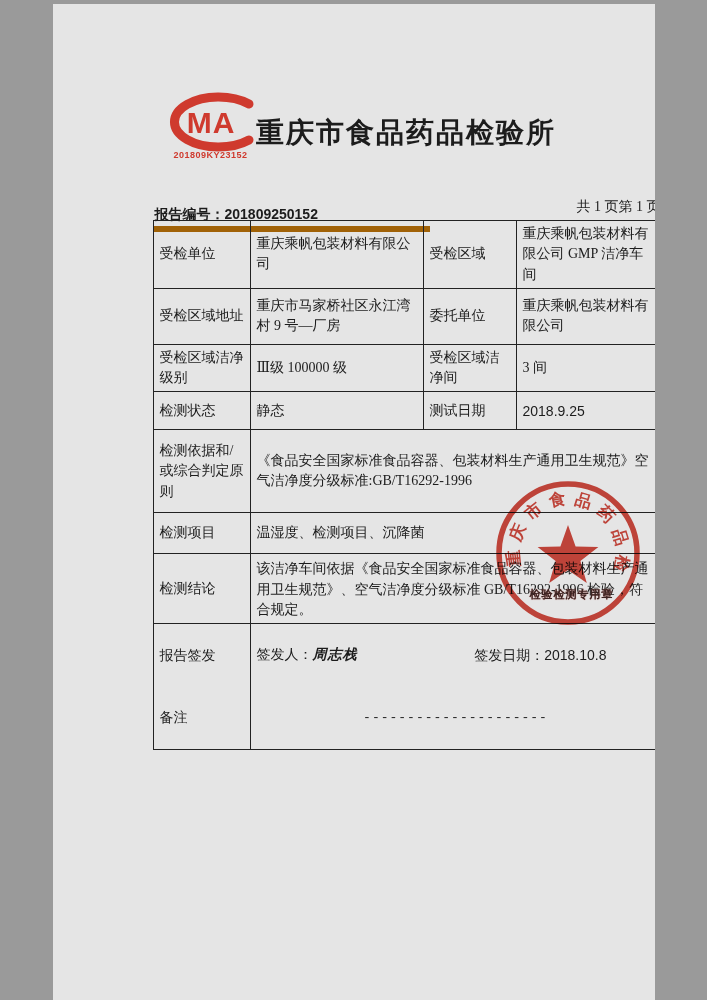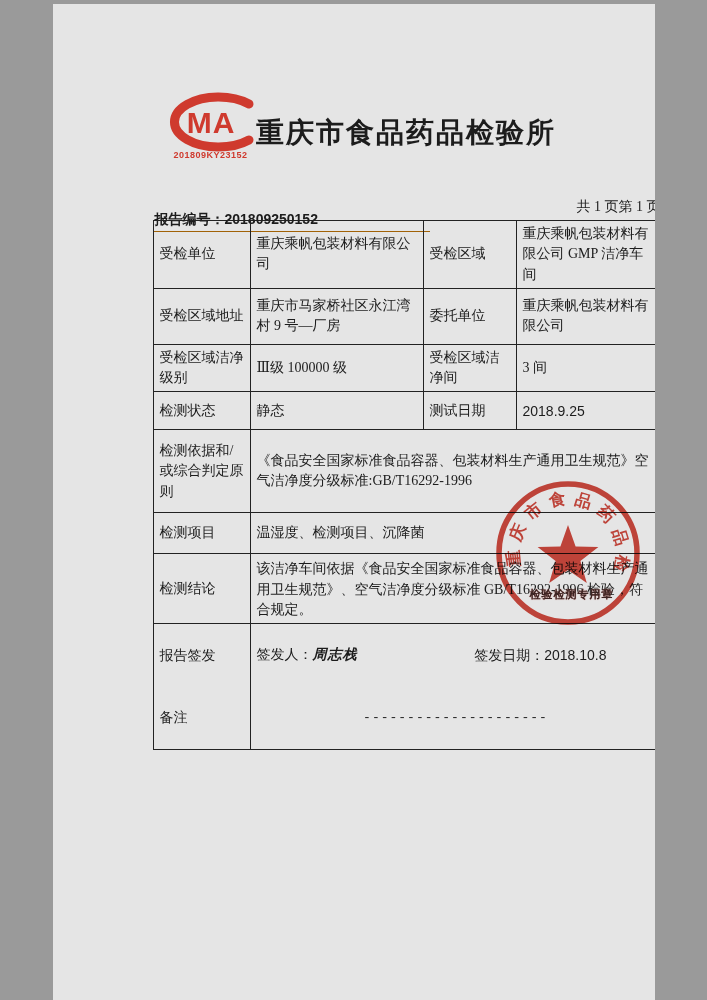--- a/index.html
+++ b/index.html
@@ -35,21 +35,21 @@
     position:absolute;left:0;top:166px;width:707px;
     text-align:center;
     font-size:20px;font-weight:600;letter-spacing:7px;
   }
   .report-line{
     position:absolute;left:100px;top:194px;width:508px;
     display:flex;justify-content:space-between;align-items:flex-end;
     font-size:14px;
   }
   .report-no-wrap{
-    border-bottom:1px solid #a16207;
+    border-bottom:6px solid #a16207;
     padding:0 112px 2px 2px;
     font-weight:600;
   }
   .report-no-wrap .num{font-family:"Liberation Sans",sans-serif;font-weight:700;}
   .page-info{font-size:14px;padding-bottom:16px;}
   
   table.report{
     position:absolute;left:100px;top:216px;
     width:508px;border-collapse:collapse;table-layout:fixed;
     font-size:14px;line-height:1.45;

